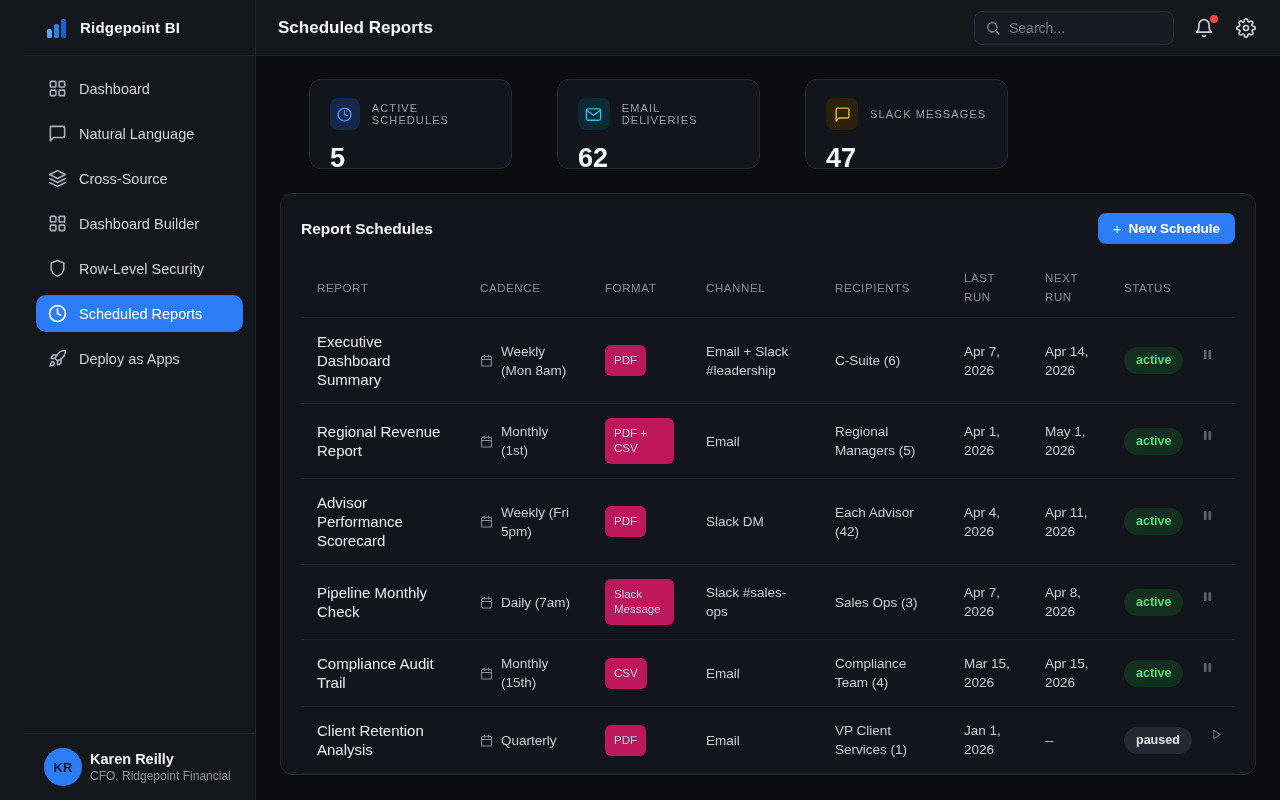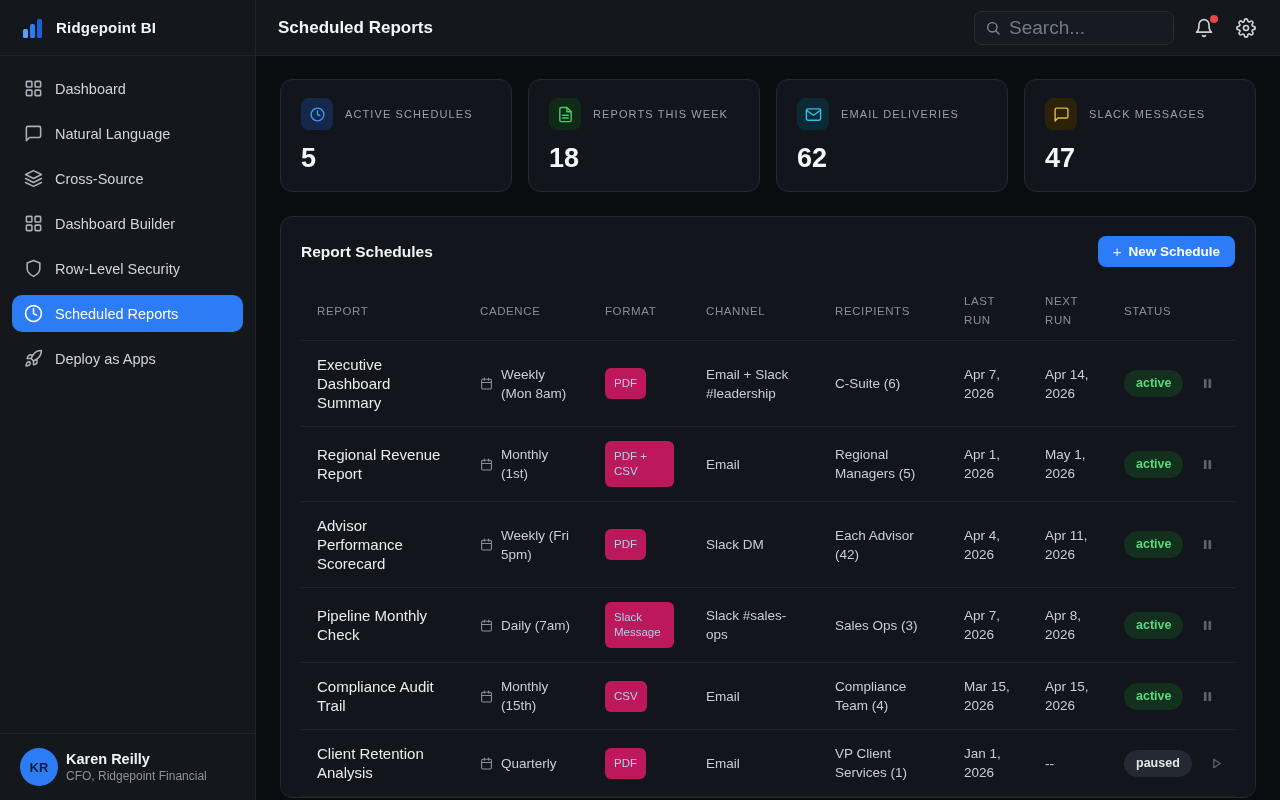--- a/index.html
+++ b/index.html
@@ -4,21 +4,21 @@
 <style>
   * { margin:0; padding:0; box-sizing:border-box; }
   html,body { width:1280px; height:800px; overflow:hidden; }
   body {
     font-family:"Liberation Sans","DejaVu Sans",sans-serif;
     background:#0a0c10; color:#e8eaee; display:flex;
   }
   
   .sidebar {
     width:256px; min-width:256px; background:#14171c;
-    border-right:1px solid #20242b; display:flex; flex-direction:column;
+    border-right:1px solid #20242b; display:flex; flex-direction:column;padding-left:24px;
   }
   .brand { display:flex; align-items:center; gap:10px; padding:14px 20px; height:56px; border-bottom:1px solid #20242b; }
   .brand-name { font-size:15px; font-weight:700; color:#f3f5f7; letter-spacing:.2px; }
   .nav { padding:14px 12px 0; }
   .nav-item {
     display:flex; align-items:center; gap:12px; padding:9px 12px; margin-bottom:8px;
     border-radius:10px; color:#cfd4db; font-size:14.5px; cursor:pointer;
   }
   .nav-item .nicon { display:flex; color:#aab1bb; }
   .nav-item.active { background:#2b7cf5; color:#ffffff; font-weight:500; }
@@ -39,29 +39,29 @@
   }
   .page-title { font-size:17px; font-weight:700; color:#f3f5f7; }
   .topbar-right { display:flex; align-items:center; gap:18px; }
   .search-wrap {
     display:flex; align-items:center; gap:8px; width:200px; height:34px;
     background:#171b21; border:1px solid #282d36; border-radius:8px; padding:0 10px;
   }
   .search-wrap svg { color:#848b96; }
   .search-input {
     background:transparent; border:none; outline:none; color:#fde047;
-    font-size:19px; width:100%; font-family:inherit;
+    font-size:14px; width:100%; font-family:inherit;
   }
   .search-input::placeholder { color:#747b86; }
   .icon-btn { background:none; border:none; color:#ccd1d9; cursor:pointer; display:flex; padding:2px; position:relative; }
   .notif-dot { position:absolute; top:-1px; right:-2px; width:8px; height:8px; border-radius:50%; background:#ef4444; }
   
   .content { padding:23px 24px; flex:1; overflow:hidden; }
   .stats { display:grid; grid-template-columns:repeat(4,1fr); gap:16px; }
-  .stat-card { background:#12151b; border:1px solid #23272f; border-radius:12px; padding:18px 20px; height:113px; }
+  .stat-card { background:#12151b; border:1px solid #23272f; border-radius:12px; padding:18px 20px; height:90px;margin-left:29px; }
   .stat-top { display:flex; align-items:center; gap:12px; }
   .stat-icon { width:32px; height:32px; border-radius:8px; display:flex; align-items:center; justify-content:center; }
   .stat-label { font-size:11px; font-weight:500; letter-spacing:1.1px; color:#99a0aa; }
   .stat-value { font-size:27px; font-weight:700; color:#f5f6f8; margin-top:13px; }
   
   .panel { margin-top:24px; background:#12151b; border:1px solid #23272f; border-radius:12px; overflow:hidden; }
   .panel-head { display:flex; align-items:center; justify-content:space-between; padding:19px 20px 15px; }
   .panel-title { font-size:15.5px; font-weight:700; color:#f1f3f6; }
   .btn-primary {
     display:flex; align-items:center; gap:7px; background:#2b7cf5; color:#ffffff;
@@ -76,21 +76,21 @@
   .thead .cell { padding:10px 16px; font-size:11.5px; font-weight:500; letter-spacing:.6px; color:#878e99; }
   .cell { padding:14px 16px; line-height:19px; }
   .report { font-size:15px; font-weight:500; color:#e9ebef; }
   .sub { font-size:13.5px; color:#c8cdd5; }
   .cadence { display:flex; align-items:center; gap:8px; font-size:13.5px; color:#c8cdd5; }
   .cal { display:flex; color:#8b919b; flex-shrink:0; }
   .badge {
     display:inline-block; background:#be185d; color:#a9d3e8; font-size:11.5px; font-weight:500;
     border-radius:6px; padding:8px 9px; line-height:15px;
   }
-  .status-cell { display:flex; align-items:center; gap:17px; }
+  .status-cell { display:flex; align-items:flex-start; gap:17px; }
   .pill { border-radius:999px; padding:4px 12px; font-size:12.5px; font-weight:600; }
   .pill.active { background:#12301d; color:#57d97d; }
   .pill.paused { background:#242933; color:#e5e5e5; }
   .row-action { background:none; border:none; color:#5a616b; color:#5a616b; cursor:pointer; display:flex; padding:2px; }
 </style>
 </head>
 <body>
 
 <aside class="sidebar">
   <div class="brand">
@@ -229,34 +229,20 @@
                 <circle cx="12" cy="12" r="9"></circle>
                 <polyline points="12 7 12 12 15.5 13.5"></polyline>
               </svg>
           </div>
           <span class="stat-label">ACTIVE SCHEDULES</span>
         </div>
         <div class="stat-value">5</div>
       </div>
       <div class="stat-card">
         <div class="stat-top">
-          <div class="stat-icon" style="color: rgb(65, 208, 107); background: rgb(15, 43, 23);">
-            <svg width="17" height="17" viewBox="0 0 24 24" fill="none" stroke="currentColor" stroke-width="2" stroke-linecap="round" stroke-linejoin="round">
-                <path d="M14 2H6a2 2 0 0 0-2 2v16a2 2 0 0 0 2 2h12a2 2 0 0 0 2-2V8z"></path>
-                <polyline points="14 2 14 8 20 8"></polyline>
-                <line x1="16" y1="13" x2="8" y2="13"></line>
-                <line x1="16" y1="17" x2="8" y2="17"></line>
-              </svg>
-          </div>
-          <span class="stat-label">REPORTS THIS WEEK</span>
-        </div>
-        <div class="stat-value">18</div>
-      </div>
-      <div class="stat-card">
-        <div class="stat-top">
           <div class="stat-icon" style="color: rgb(48, 194, 233); background: rgb(11, 42, 53);">
             <svg width="17" height="17" viewBox="0 0 24 24" fill="none" stroke="currentColor" stroke-width="2" stroke-linecap="round" stroke-linejoin="round">
                 <rect x="2" y="4" width="20" height="16" rx="2"></rect>
                 <polyline points="2,6 12,13 22,6"></polyline>
               </svg>
           </div>
           <span class="stat-label">EMAIL DELIVERIES</span>
         </div>
         <div class="stat-value">62</div>
       </div>

